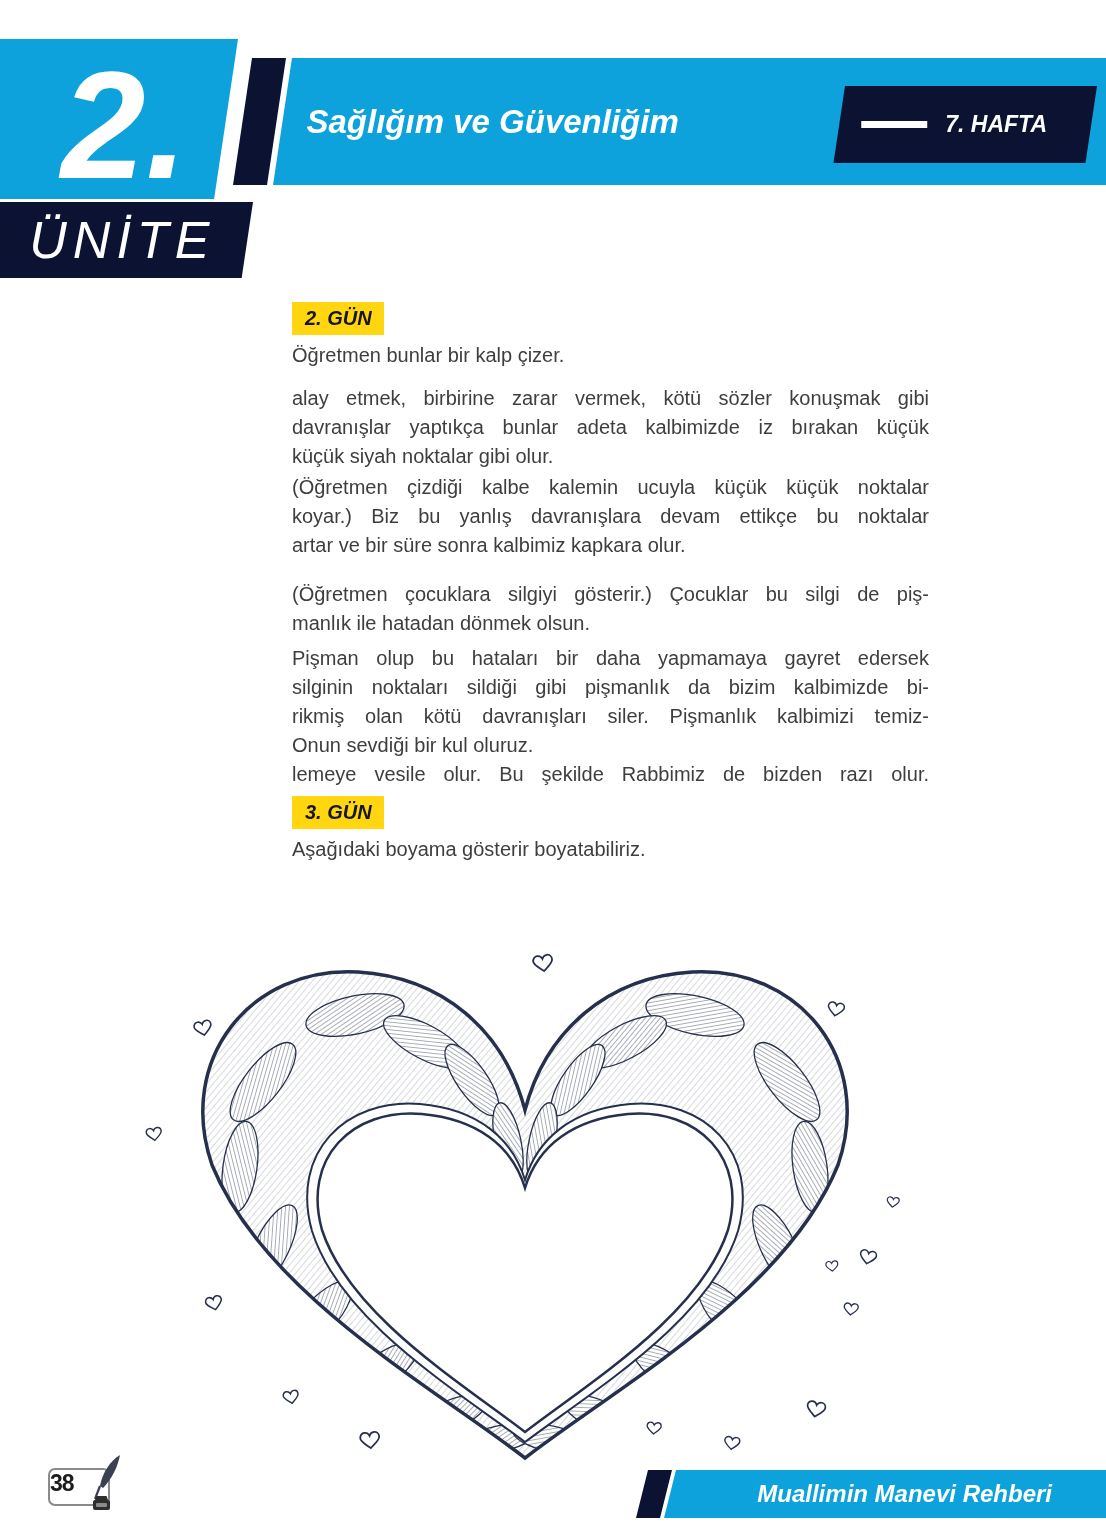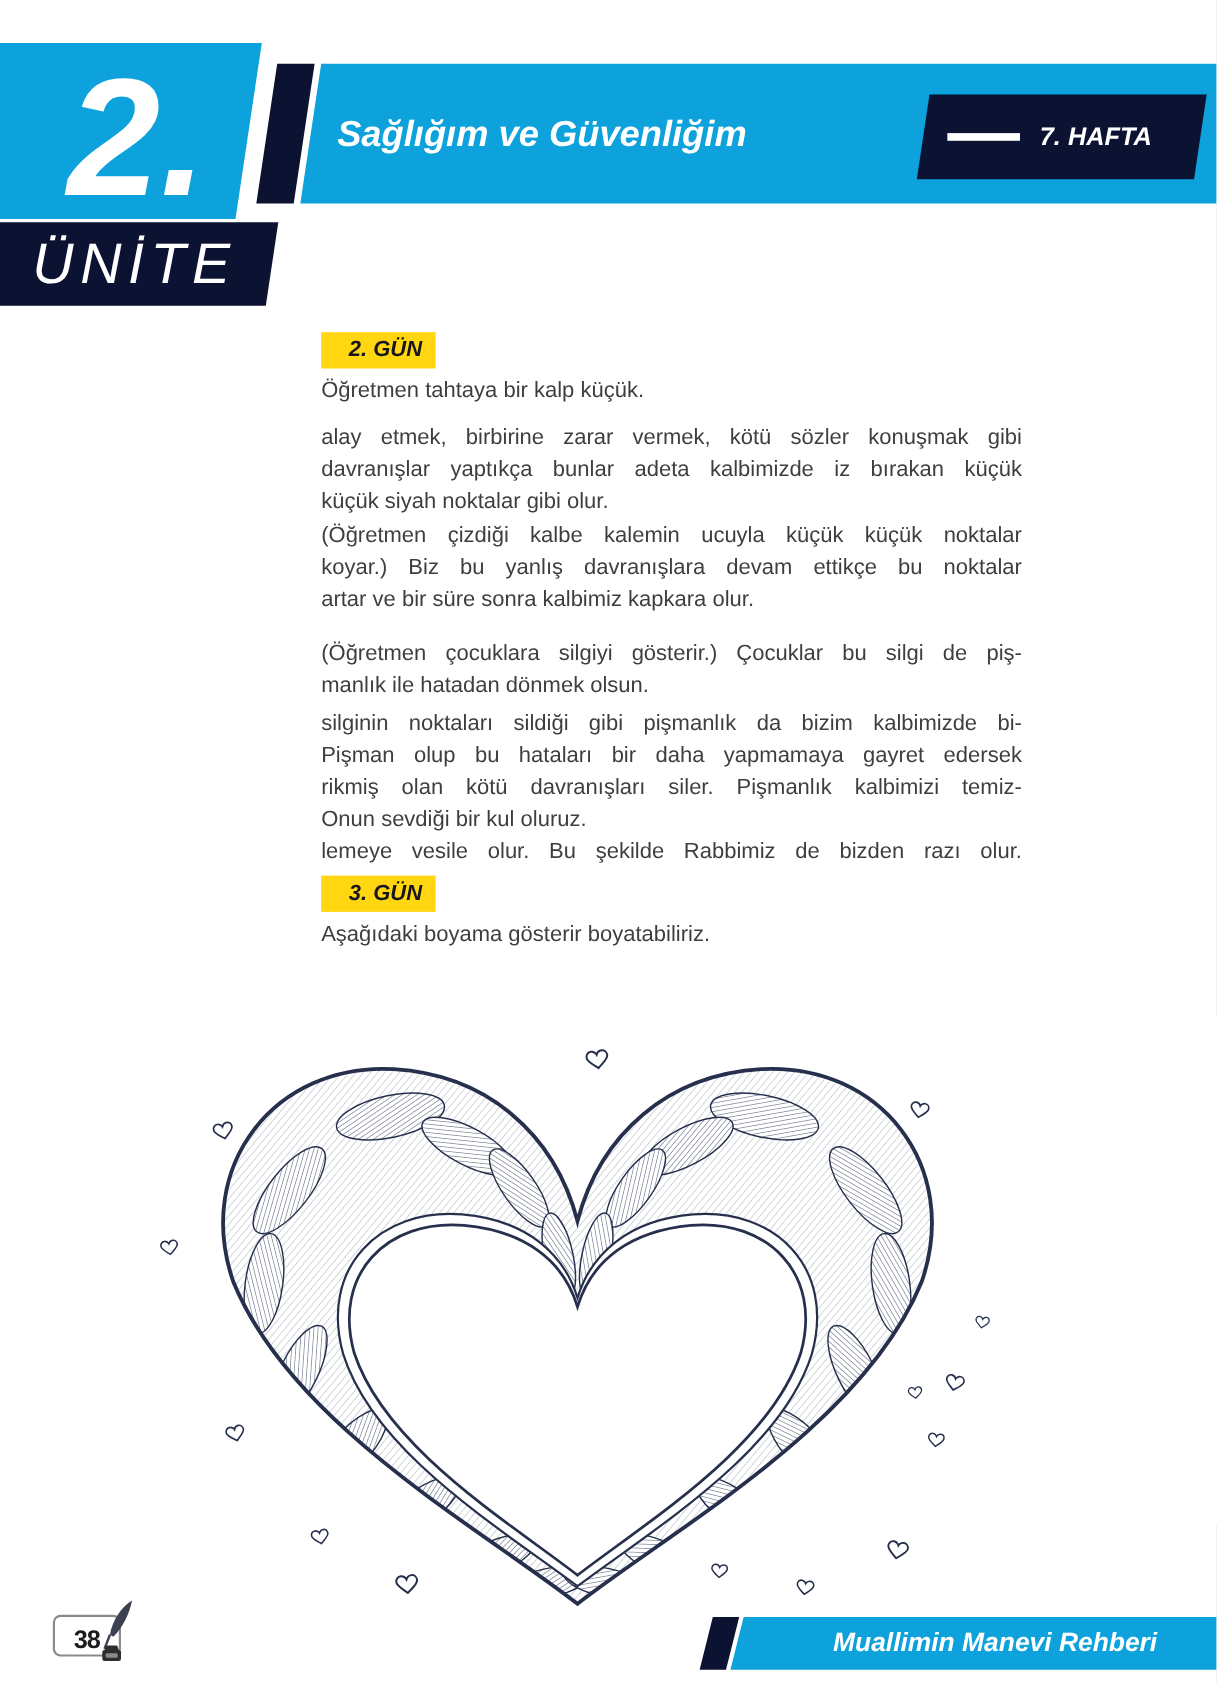--- a/index.html
+++ b/index.html
@@ -56,36 +56,36 @@
   .week-label { color:#fff; font-size:23px; font-weight:bold; font-style:italic; }
 
   
   .content {
     position:absolute; left:292px; top:300px; width:637px;
     color:#3e3e3e; font-size:20px; line-height:29px;
   }
   .day-badge {
     display:inline-block; background:#ffd60f; color:#16161c;
     font-weight:bold; font-style:italic; font-size:20px; line-height:1;
-    padding:6px 12px 7px 25px;
+    padding:6px 12px 7px 13px;
   }
   .para { width:100%; }
   .tline { text-align:justify; text-align-last:justify; }
   .tlast { text-align-last:left; }
   .mt2{margin-top:2px}.mt6{margin-top:6px}.mt14{margin-top:14px}
   .mt0{margin-top:2px}.mt4{margin-top:20px}.mt17{margin-top:7px}
 
   
   .illustration { position:absolute; left:100px; top:930px; width:860px; height:540px; }
 
   
   .page-badge {
     position:absolute; left:48px; top:1468px; width:62px; height:38px;
     background:#fff; border:2px solid #8a8a8a; border-radius:7px;
-    display:flex; align-items:flex-end; box-sizing:border-box; padding-left:17px;
+    display:flex; align-items:flex-start; box-sizing:border-box; padding-left:0;
   }
   .page-number { font-size:23px; font-weight:bold; color:#1c1c1c; letter-spacing:-1px; }
   .quill { position:absolute; right:-16px; top:-17px; }
   .footer-stripe {
     position:absolute; left:648px; top:1470px; width:24px; height:48px;
     background:#0b1232; transform:skewX(-14deg); transform-origin:top left;
   }
   .footer-banner {
     position:absolute; left:676px; top:1470px; width:460px; height:48px;
     background:#0da2db; transform:skewX(-14deg); transform-origin:top left;
@@ -120,39 +120,39 @@
   </div>
   <div class="unite-box">
     <div class="inner">
       <span class="unit-label">ÜNİTE</span>
     </div>
   </div>
 
   <div class="content">
     <span class="day-badge mt2">2. GÜN</span>
     <div class="para mt6">
-        <div class="tline tlast">Öğretmen tahtaya bir kalp küçük.</div>
+        <div class="tline tlast">Öğretmen bunlar bir kalp çizer.</div>
       </div>
     <div class="para mt14">
         <div class="tline">alay etmek, birbirine zarar vermek, kötü sözler konuşmak gibi</div>
         <div class="tline">davranışlar yaptıkça bunlar adeta kalbimizde iz bırakan küçük</div>
         <div class="tline tlast">küçük siyah noktalar gibi olur.</div>
       </div>
     <div class="para mt0">
         <div class="tline">(Öğretmen çizdiği kalbe kalemin ucuyla küçük küçük noktalar</div>
         <div class="tline">koyar.) Biz bu yanlış davranışlara devam ettikçe bu noktalar</div>
         <div class="tline tlast">artar ve bir süre sonra kalbimiz kapkara olur.</div>
       </div>
     <div class="para mt4">
         <div class="tline">(Öğretmen çocuklara silgiyi gösterir.) Çocuklar bu silgi de piş-</div>
         <div class="tline tlast">manlık ile hatadan dönmek olsun.</div>
       </div>
     <div class="para mt6">
+        <div class="tline">Pişman olup bu hataları bir daha yapmamaya gayret edersek</div>
         <div class="tline">silginin noktaları sildiği gibi pişmanlık da bizim kalbimizde bi-</div>
-        <div class="tline">Pişman olup bu hataları bir daha yapmamaya gayret edersek</div>
         <div class="tline">rikmiş olan kötü davranışları siler. Pişmanlık kalbimizi temiz-</div>
         <div class="tline tlast">Onun sevdiği bir kul oluruz.</div>
         <div class="tline">lemeye vesile olur. Bu şekilde Rabbimiz de bizden razı olur.</div>
       </div>
     <div class="mt17"><span class="day-badge">3. GÜN</span></div>
     <div class="para mt6">
         <div class="tline tlast">Aşağıdaki boyama gösterir boyatabiliriz.</div>
       </div>
   </div>
 

